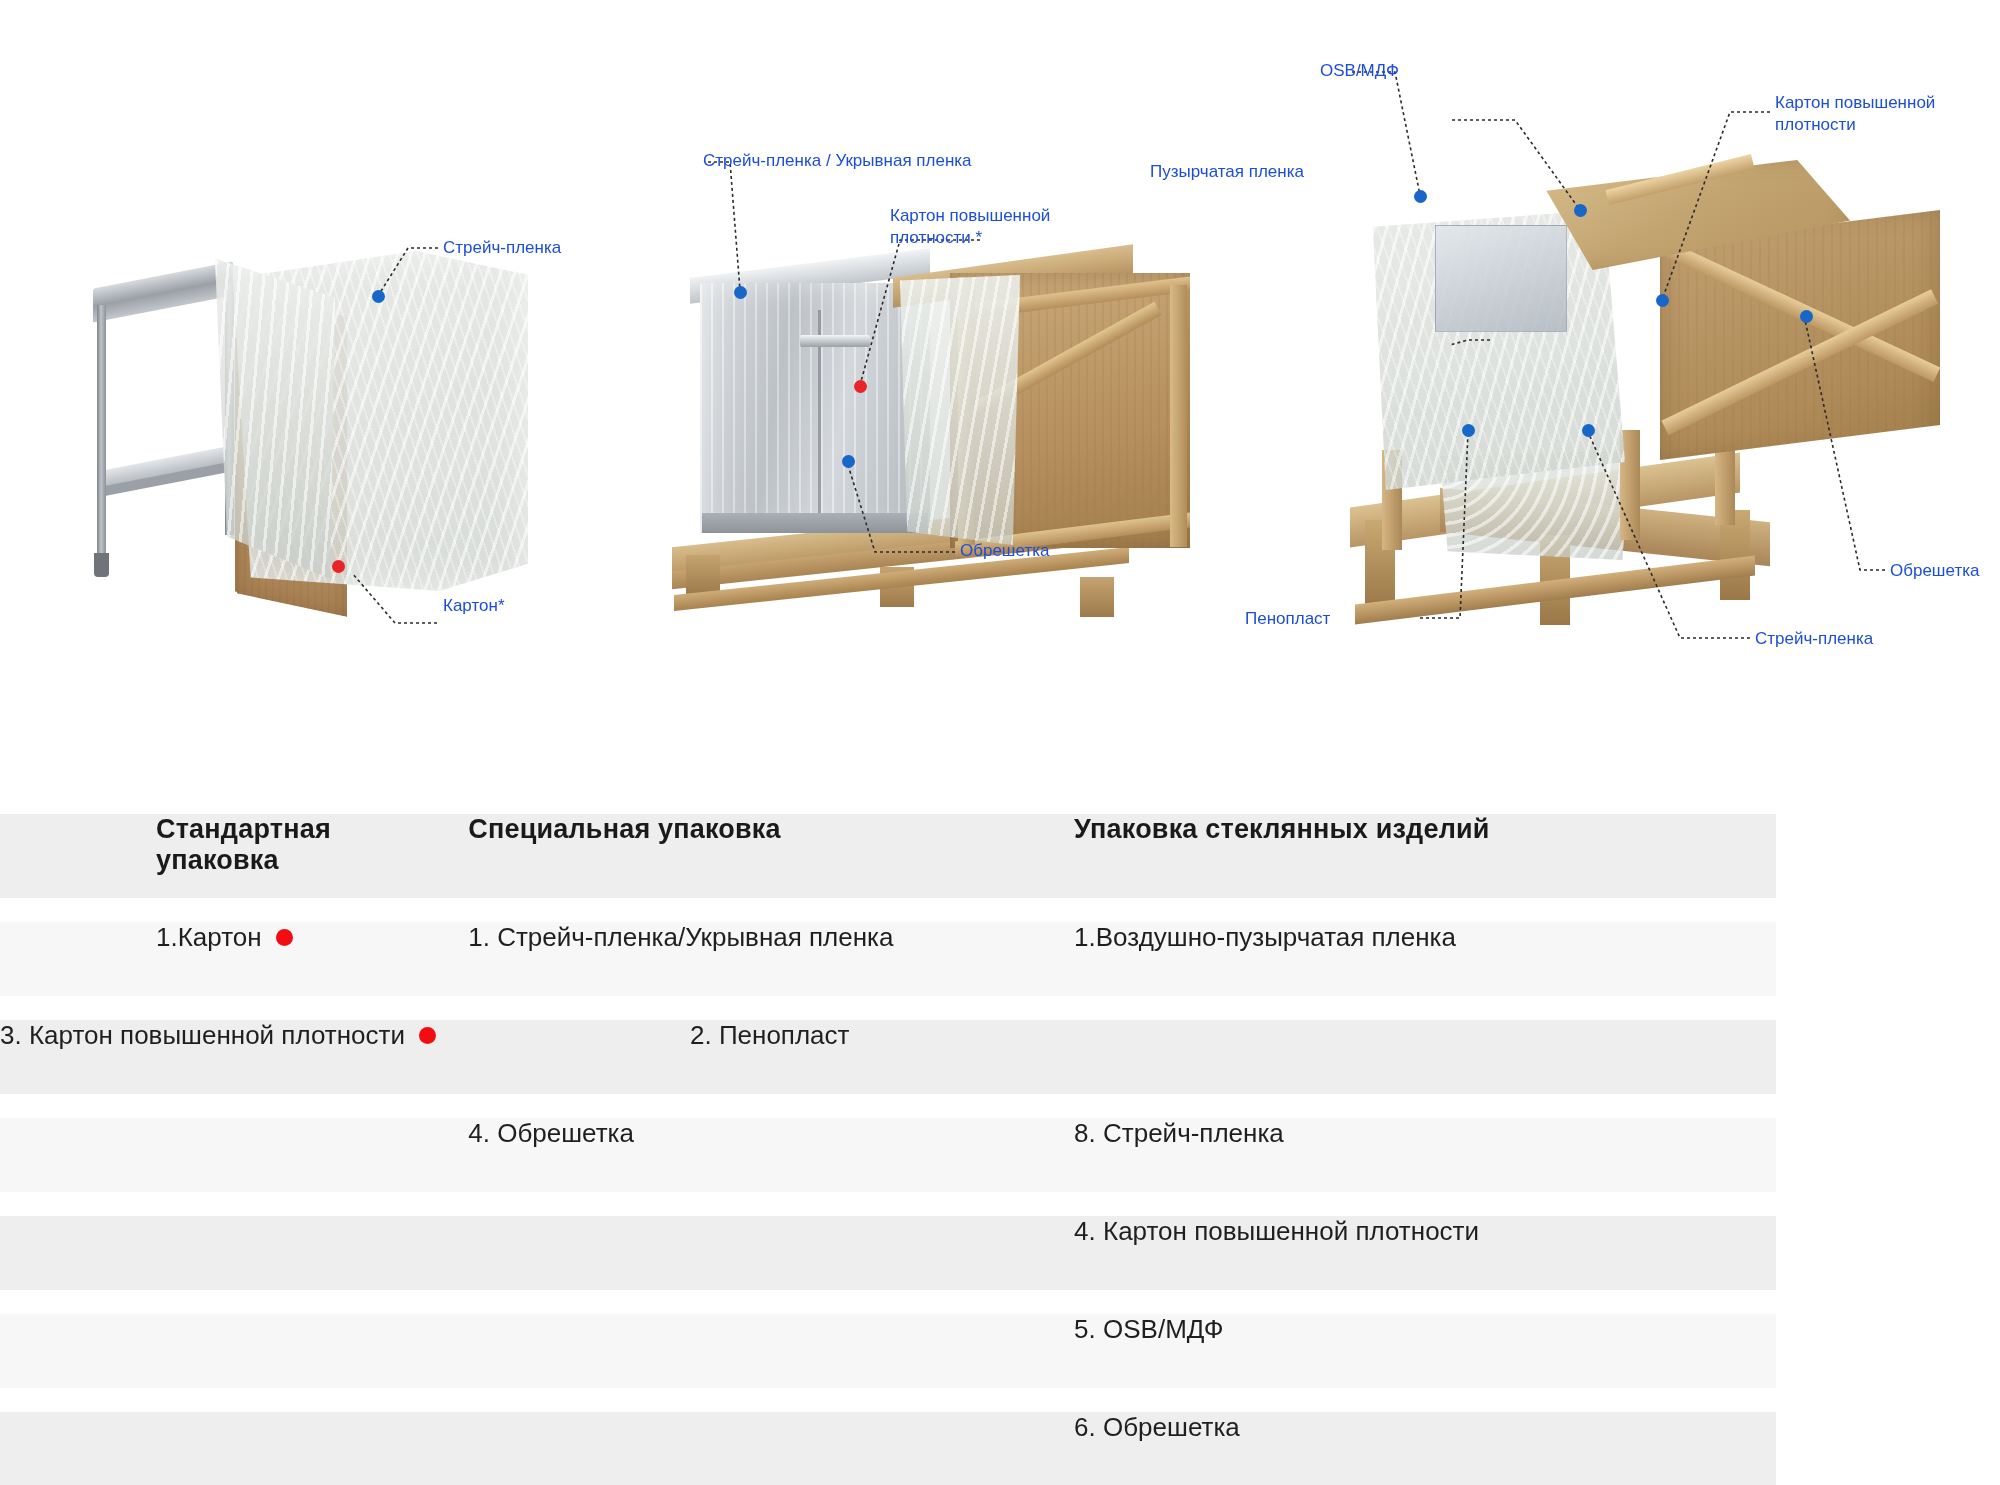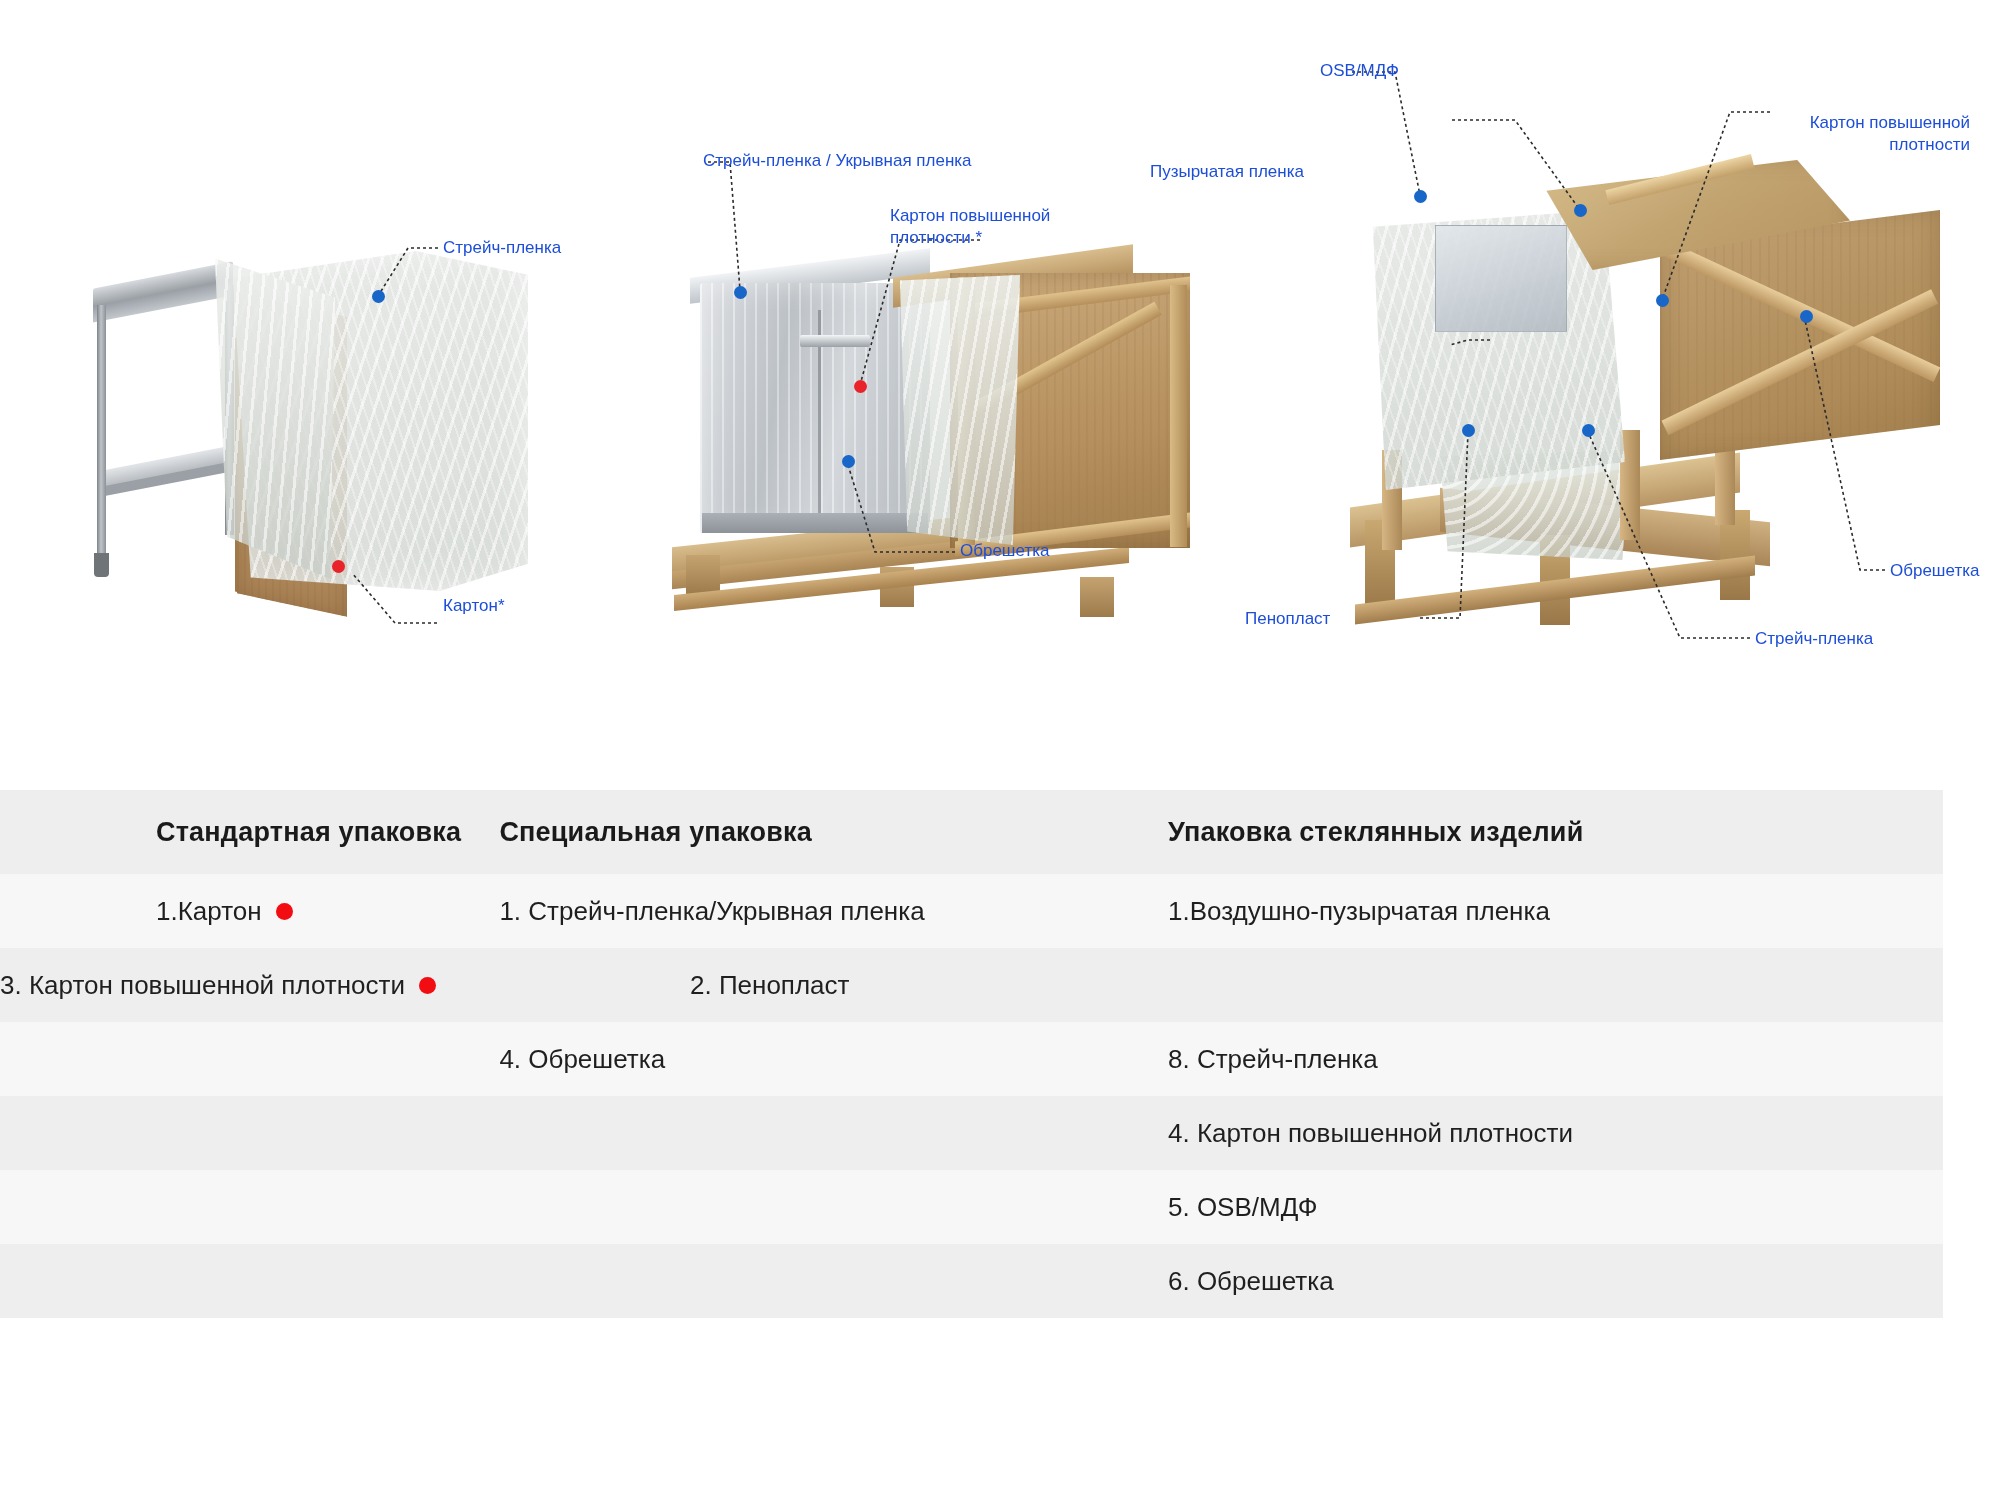--- a/index.html
+++ b/index.html
@@ -282,23 +282,24 @@
 
   
   .table-wrap {
     position: absolute;
     left: 0;
     top: 790px;
     width: 2000px;
   }
   .trow {
     display: flex;
-    width: 1943px;
+    width: 1776px;
     min-height: 74px;
-    align-items: center;
+    align-items: flex-start;
+    margin-top: 24px;
   }
   .trow.zebra-a { background: #eeeeee; }
   .trow.zebra-b { background: #f7f7f7; }
   .trow.header-row { background: #eeeeee; min-height: 84px; }
   .cell {
     padding: 0 24px 0 0;
     box-sizing: border-box;
   }
   .c1 { width: 510px; padding-left: 156px; }
   .c2 { width: 690px; }
@@ -447,21 +448,21 @@
 
     <div class="dot" style="left:114px; top:190px;"></div>
     <div class="dot" style="left:274px; top:204px;"></div>
     <div class="dot" style="left:356px; top:294px;"></div>
     <div class="dot" style="left:162px; top:424px;"></div>
     <div class="dot" style="left:282px; top:424px;"></div>
     <div class="dot" style="left:500px; top:310px;"></div>
 
     <div class="label" style="left:20px; top:60px;">OSB/МДФ</div>
     <div class="label" style="left:-150px; top:125px;margin-top:36px;">Пузырчатая пленка</div>
-    <div class="label wrap" style="left:475px; top:112px; width:195px; text-align:right;">Картон повышенной плотности</div>
+    <div class="label wrap" style="left:475px; top:92px; width:195px; text-align:left;">Картон повышенной плотности</div>
     <div class="label" style="left:-55px; top:608px;">Пенопласт</div>
     <div class="label" style="left:455px; top:628px;">Стрейч-пленка</div>
     <div class="label" style="left:590px; top:560px;">Обрешетка</div>
   </div>
 </div>
 
 <div class="table-wrap">
 
   <div class="trow header-row">
     <div class="cell c1">

